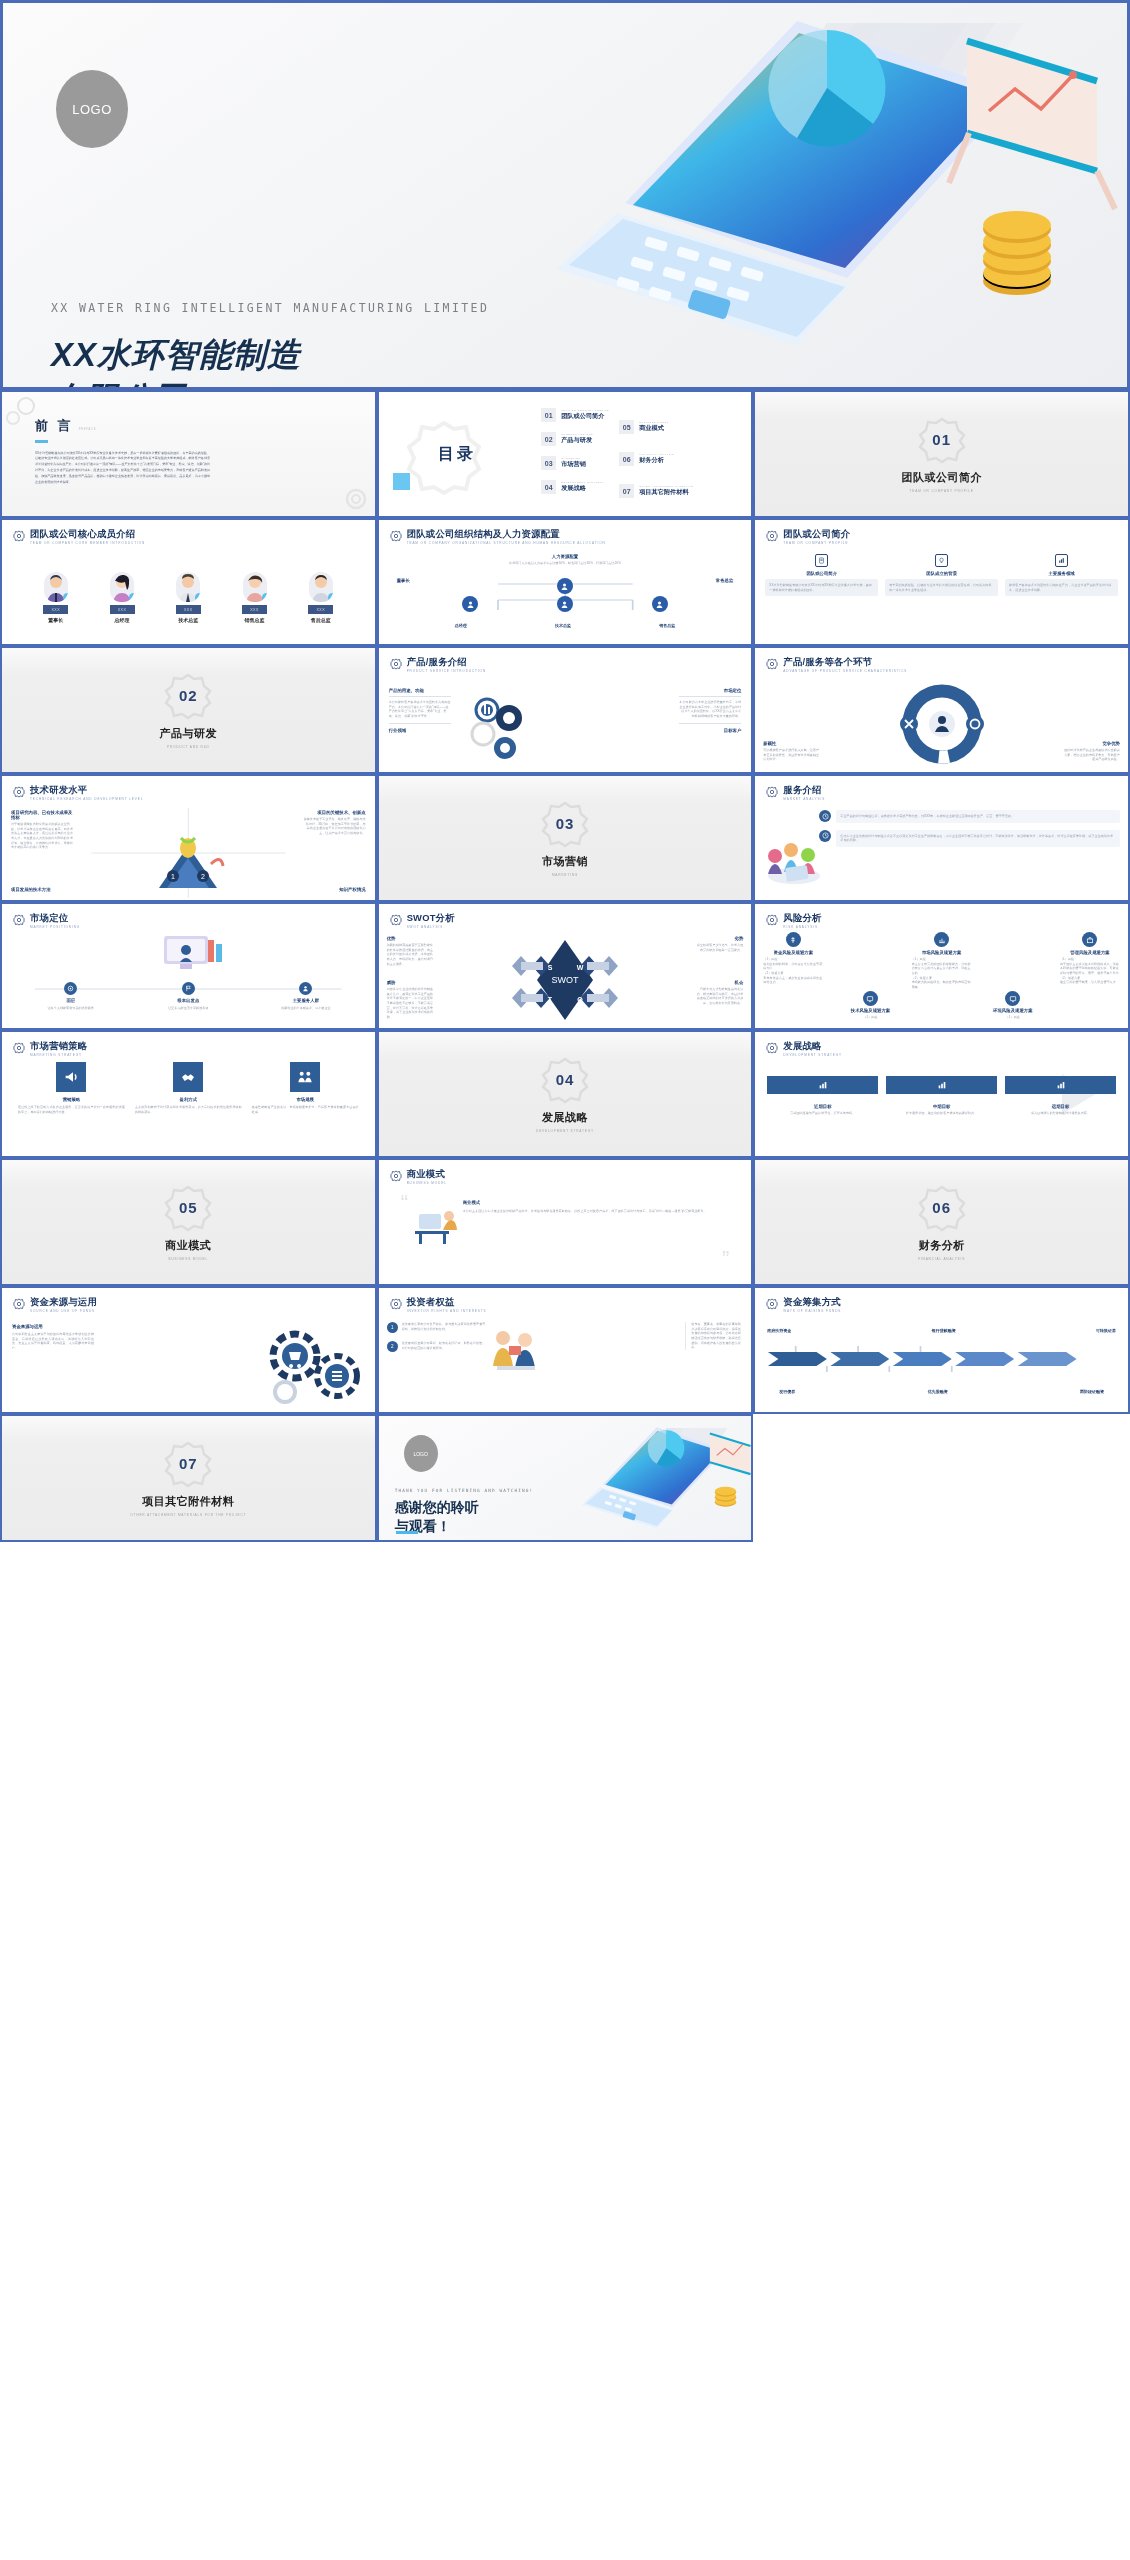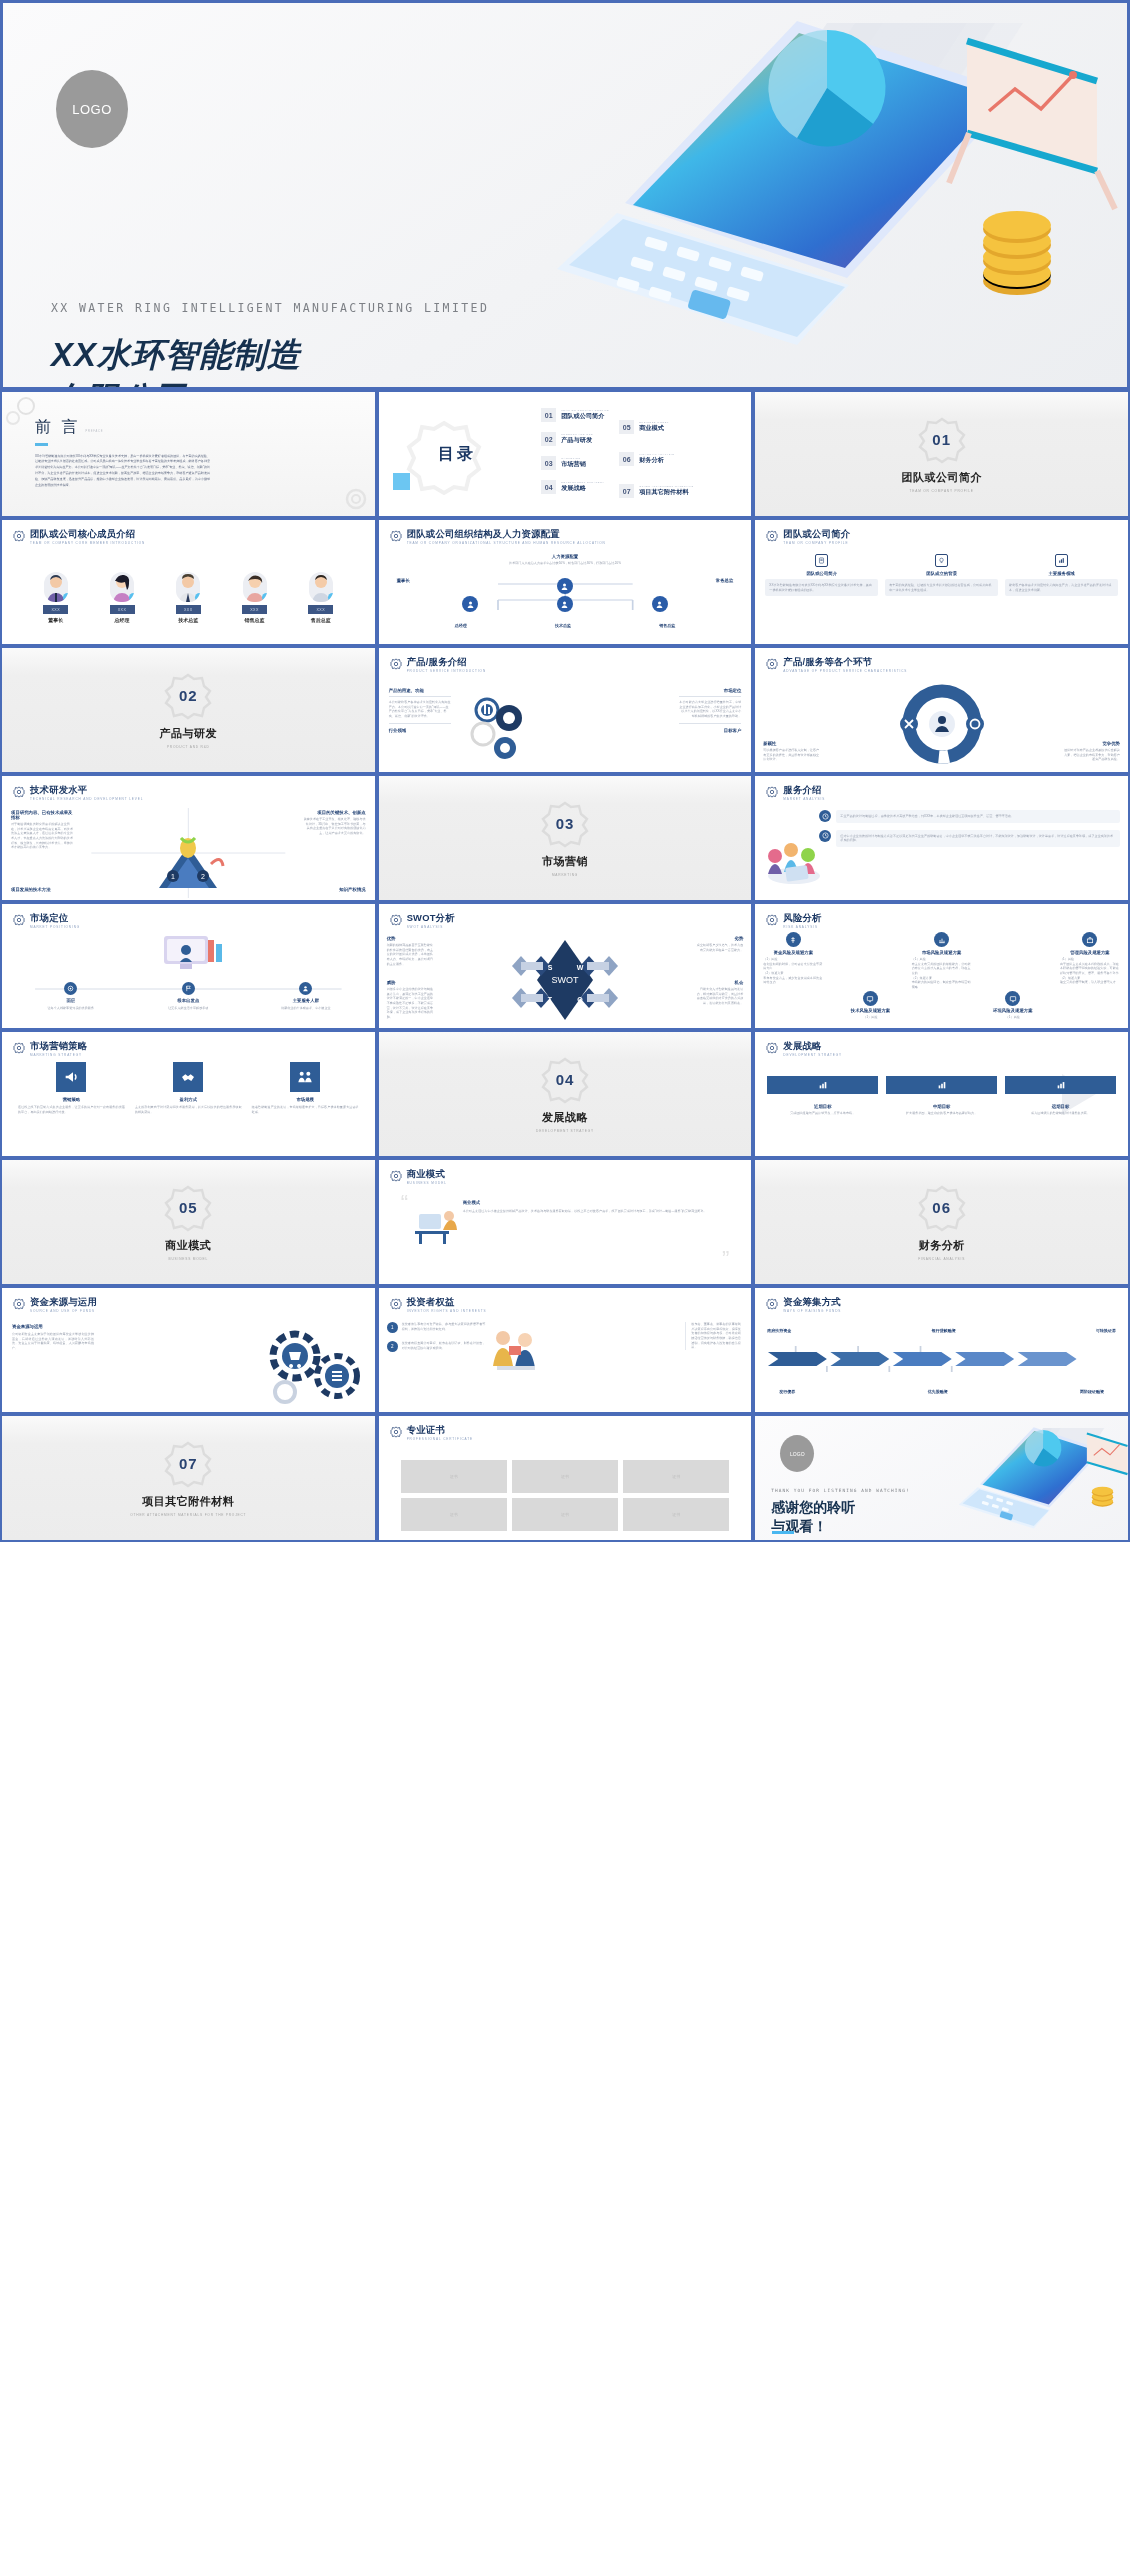--- a/index.html
+++ b/index.html
@@ -202,21 +202,21 @@
         <svg style="position:absolute;left:2px;top:2px" width="40" height="40" viewBox="0 0 40 40">
           <circle cx="22" cy="12" r="8" fill="none" stroke="#e2e2e2" stroke-width="2"></circle>
           <circle cx="9" cy="24" r="6" fill="none" stroke="#e6e6e6" stroke-width="2"></circle>
         </svg>
         <svg style="position:absolute;right:6px;bottom:4px" width="26" height="26" viewBox="0 0 26 26">
           <circle cx="13" cy="13" r="9" fill="none" stroke="#e4e4e4" stroke-width="2.5"></circle>
           <circle cx="13" cy="13" r="4" fill="none" stroke="#e4e4e4" stroke-width="2"></circle>
         </svg>
         <div style="padding:16px 14px 0 22px;">
           <div style="display:flex;align-items:baseline;gap:5px;">
-            <div style="font-size:16px;font-weight:400;color:#1a2f4e;letter-spacing:3px;text-align:center;">前 言</div>
+            <div style="font-size:13px;font-weight:700;color:#1a2f4e;letter-spacing:3px;text-align:center;">前 言</div>
             <div style="font-size:2.6px;color:#b9bdc5;letter-spacing:.8px;">PREFACE</div>
           </div>
           <div style="width:13px;height:2.5px;background:#5ab9e8;margin-top:5px;"></div>
           <div style="margin-top:8px;font-size:3.05px;line-height:1.95;color:#55607a;text-align:justify;width:175px;">XX水环智能制造有限公司依托XX水利与XX学院专业设备及技术支持，是由一群机械设计爱好者组成的团队。有丰富的实践经验、过硬的专业技术以及很强的社会责任感。公司成员是由机电一体化技术专业学生和有着丰富经验的大学老师组成，能将客户各种需求及创意转化为实际生产力。本公司以打造中原一流的“知识——生产力转化平台”为发展目标，秉承“专业、务实、诚信、创新”的设计理念，为企业节省产品的开发设计成本，促进企业技术创新，提高生产效率、增强企业的市场竞争力，帮助客户避免产品研发风险、加快产品研发速度，迅速提升产品品质，推动中小微型企业快速发展，设计所用周期最短、费用最低、品质最好，为中小微型企业的发展提供技术保障。</div>
         </div>
       </div>
     </div>
 
     <div class="slide">
       <div class="slide-inner" style="padding:0;background:#fff">
@@ -1174,42 +1174,20 @@
           <svg style="position:absolute;left:0;top:0" width="48" height="48" viewBox="0 0 48 48">
             <path d="M24 3 L30 7 L38 6 L40 14 L46 19 L42 25 L46 31 L40 36 L38 44 L30 42 L24 46 L18 42 L10 44 L8 36 L2 31 L6 25 L2 19 L8 14 L10 6 L18 7 Z" fill="none" stroke="#dcdcdc" stroke-width="2.4"></path>
           </svg>
           <div class="div-num">07</div>
         </div>
         <div class="div-title">项目其它附件材料</div>
         <div class="div-sub">OTHER ATTACHMENT MATERIALS FOR THE PROJECT</div>
       </div>
     </div>
 
-    <div class="slide">
-      <div class="slide-inner">
-        <div class="s-head">
-          <svg class="gear-ico" width="12" height="12" viewBox="0 0 24 24">
-            <path d="M12 2 L15 4 L19 3 L20 7 L23 10 L21 12 L23 14 L20 17 L19 21 L15 20 L12 22 L9 20 L5 21 L4 17 L1 14 L3 12 L1 10 L4 7 L5 3 L9 4 Z" fill="none" stroke="#2d4a7a" stroke-width="1.6"></path>
-            <circle cx="12" cy="12" r="3.4" fill="none" stroke="#2d4a7a" stroke-width="1.6"></circle>
-          </svg>
-          <div>
-            <div class="s-title">专业证书</div>
-            <div class="s-sub">PROFESSIONAL CERTIFICATE</div>
-          </div>
-        </div>
-        <div class="cert-grid">
-          <div class="cert-box">证书</div>
-          <div class="cert-box">证书</div>
-          <div class="cert-box">证书</div>
-          <div class="cert-box">证书</div>
-          <div class="cert-box">证书</div>
-          <div class="cert-box">证书</div>
-        </div>
-      </div>
-    </div>
 
     <div class="slide">
       <div class="slide-inner" style="padding:0;background:linear-gradient(150deg,#fcfcfd,#f2f3f6);overflow:hidden">
         <div class="ty-logo">
             <span>LOGO</span>
           </div>
         <svg style="position:absolute;right:-12px;top:2px" width="200" height="126" viewBox="0 0 640 400">
           <defs>
             <linearGradient id="g3" x1="0" y1="0" x2="1" y2="1">
               <stop offset="0%" stop-color="#f2c14e"></stop>

